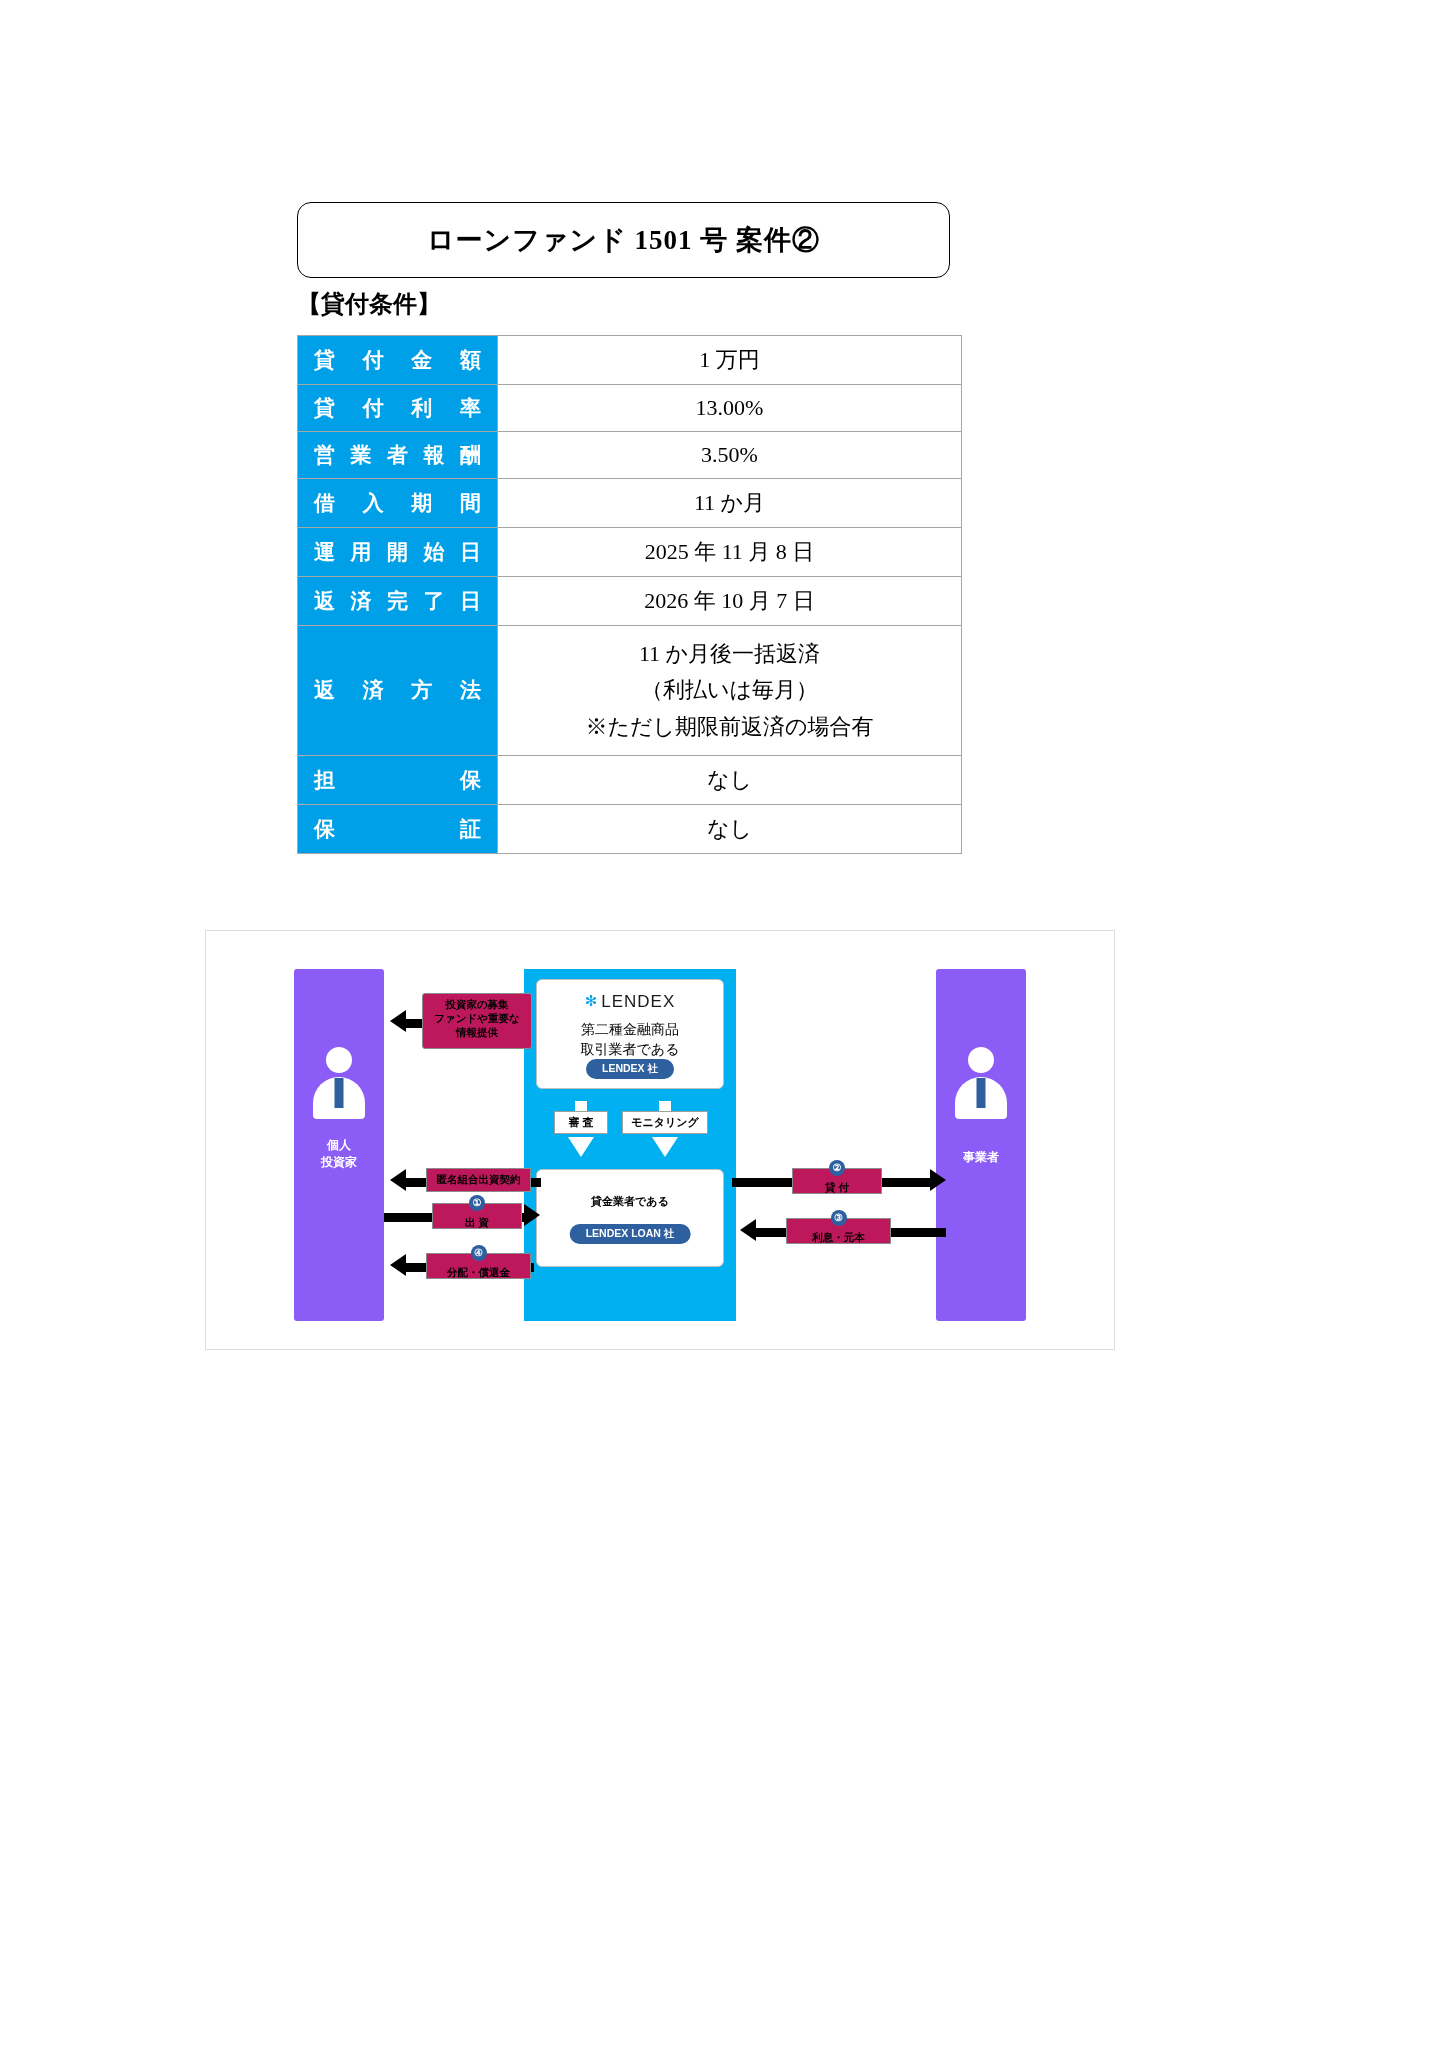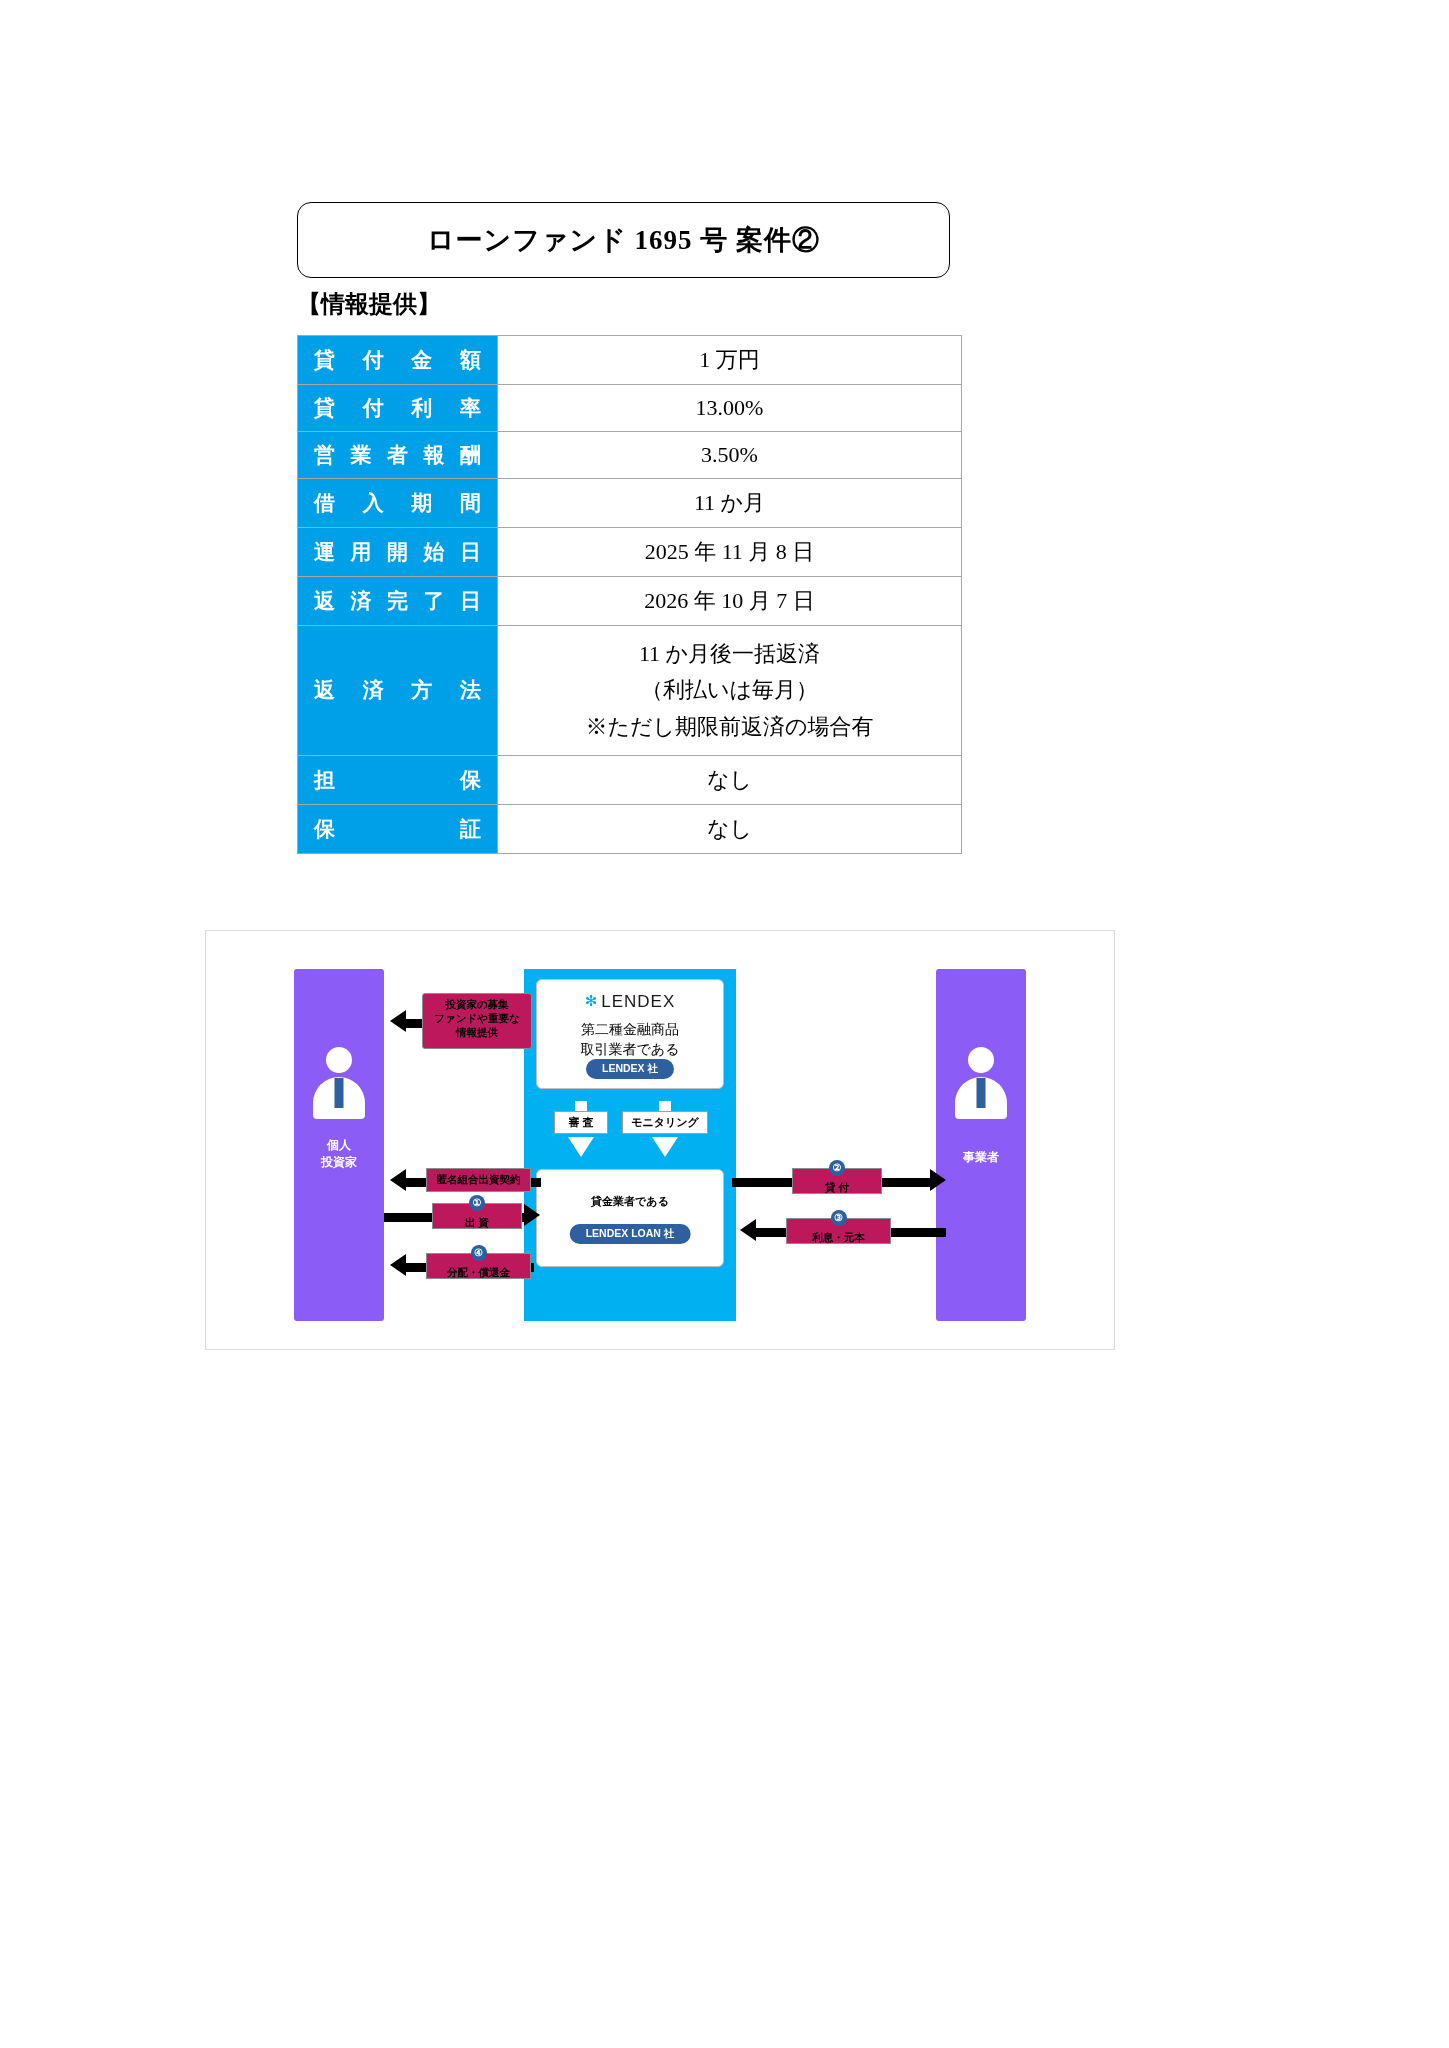--- a/index.html
+++ b/index.html
@@ -301,24 +301,24 @@
     line-height: 16px;
     text-align: center;
     font-family: "Liberation Sans", sans-serif;
   }
   .alabel.with-num { padding-top: 11px; }
 </style>
 </head>
 <body>
 
 <div class="title-box">
-  <span class="title-text">ローンファンド 1695 号 案件②</span>
+  <span class="title-text">ローンファンド 1501 号 案件②</span>
 </div>
 
-<div class="section-label">【情報提供】</div>
+<div class="section-label">【貸付条件】</div>
 
 <table class="terms-table">
   <tbody>
     <tr>
       <td class="label">貸 付 金 額</td>
       <td class="value">1 万円</td>
     </tr>
     <tr>
       <td class="label">貸 付 利 率</td>
       <td class="value">13.00%</td>

